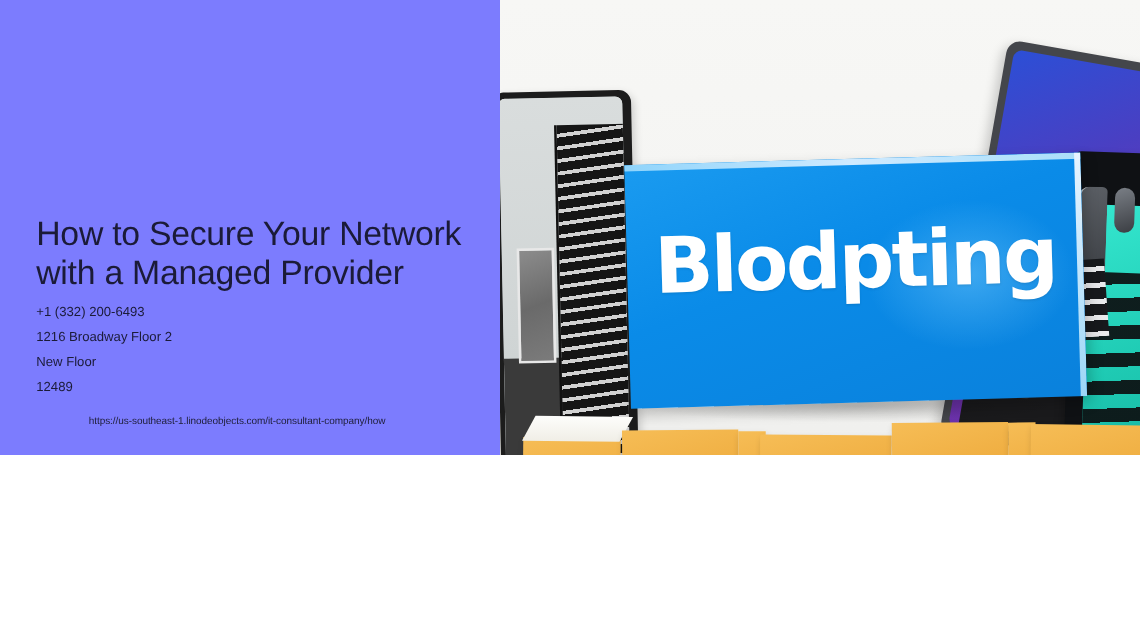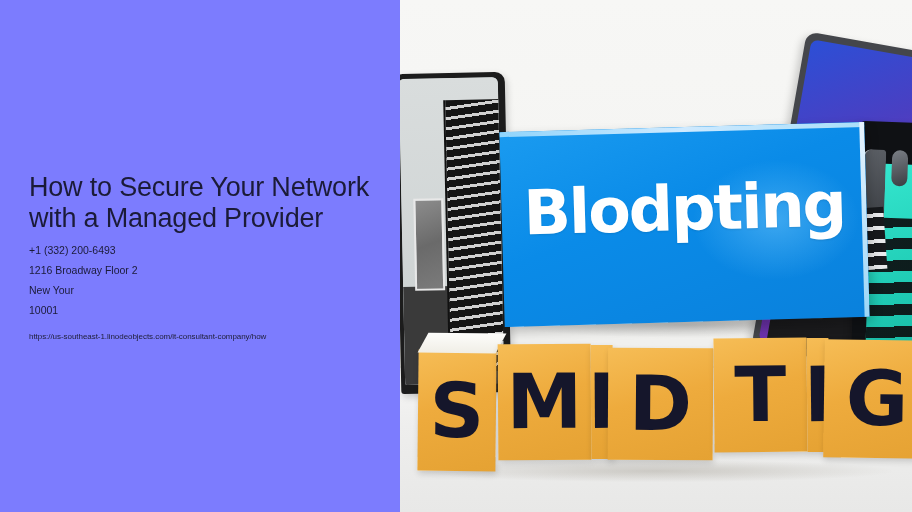--- a/index.html
+++ b/index.html
@@ -6,21 +6,21 @@
     margin: 0;
     padding: 0;
     background: #ffffff;
   }
   body {
     font-family: "Liberation Sans", sans-serif;
   }
   #canvas {
     position: relative;
     width: 912px;
-    height: 512px;
+    height: 364px;
     overflow: hidden;
     background: #404040;
   }
 
   
   #left-panel {
     position: absolute;
     left: 0;
     top: 0;
     width: 400px;
@@ -61,20 +61,21 @@
   }
   #url-block {
     margin-top: 7px;
   }
   .url-line {
     font-size: 8px;
     line-height: 19px;
     color: #20203c;
     white-space: nowrap;
     letter-spacing: -0.05px;
+    margin-left: 42px;
   }
 
   
   #photo-panel {
     position: absolute;
     left: 400px;
     top: 0;
     width: 512px;
     height: 512px;
     overflow: hidden;
@@ -383,22 +384,22 @@
   <div id="left-panel">
 
     <div id="text-stack">
 
       <div id="article-title">How to Secure Your Network with a Managed Provider</div>
 
 
       <div id="contact-block">
         <div class="contact-line">+1 (332) 200-6493</div>
         <div class="contact-line">1216 Broadway Floor 2</div>
-        <div class="contact-line">New Your</div>
-        <div class="contact-line">10001</div>
+        <div class="contact-line">New Floor</div>
+        <div class="contact-line">12489</div>
       </div>
 
       <div id="url-block">
         <div class="url-line">https://us-southeast-1.linodeobjects.com/it-consultant-company/how</div>
       </div>
 
     </div>
   </div>
 
   <div id="photo-panel">

